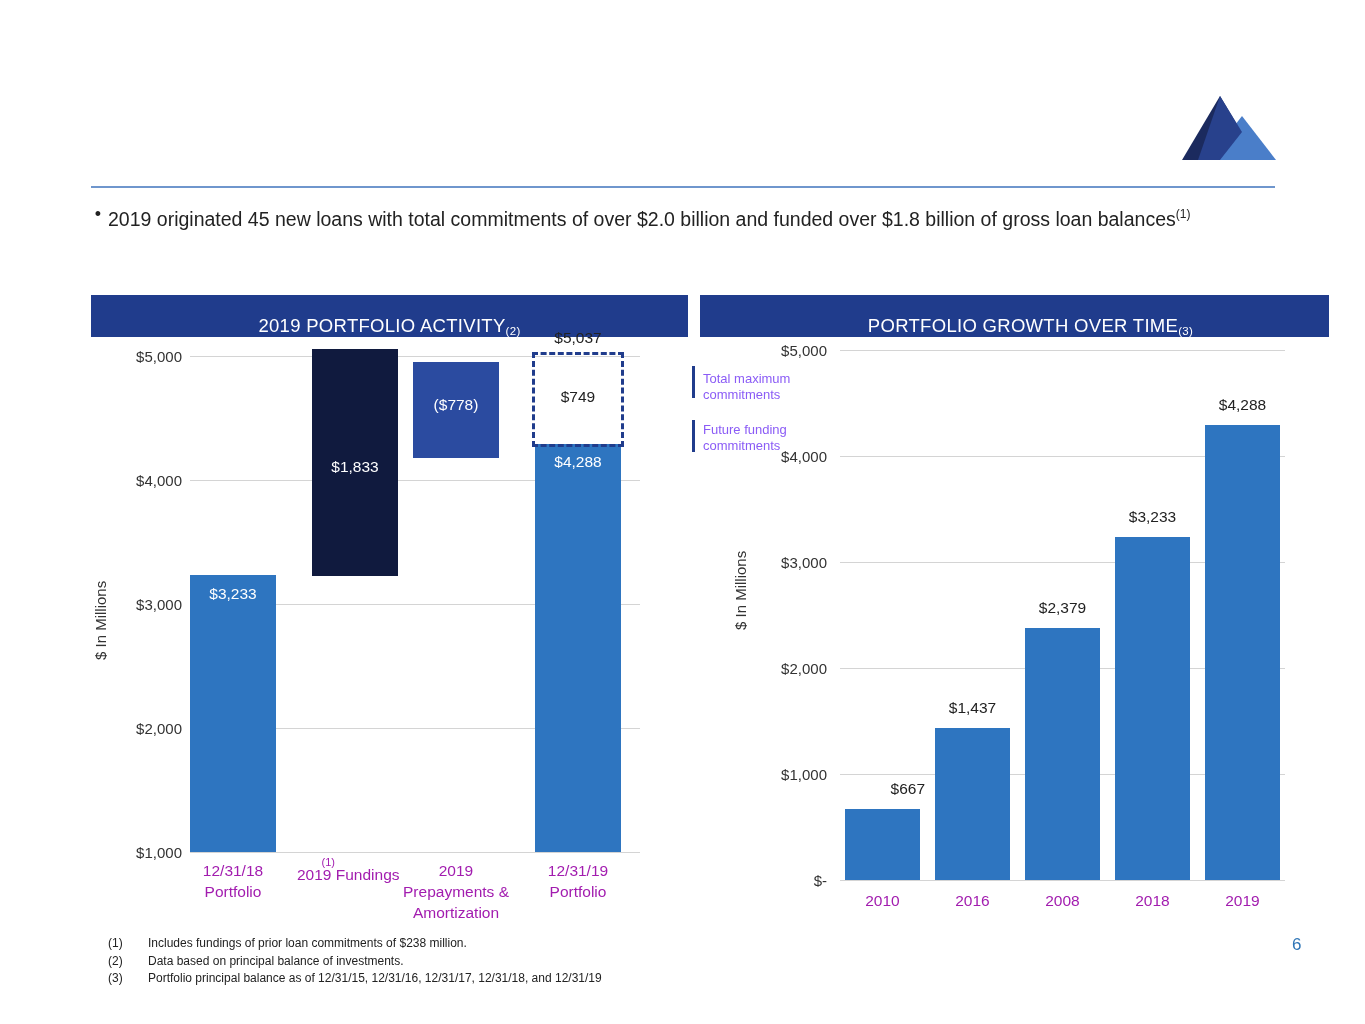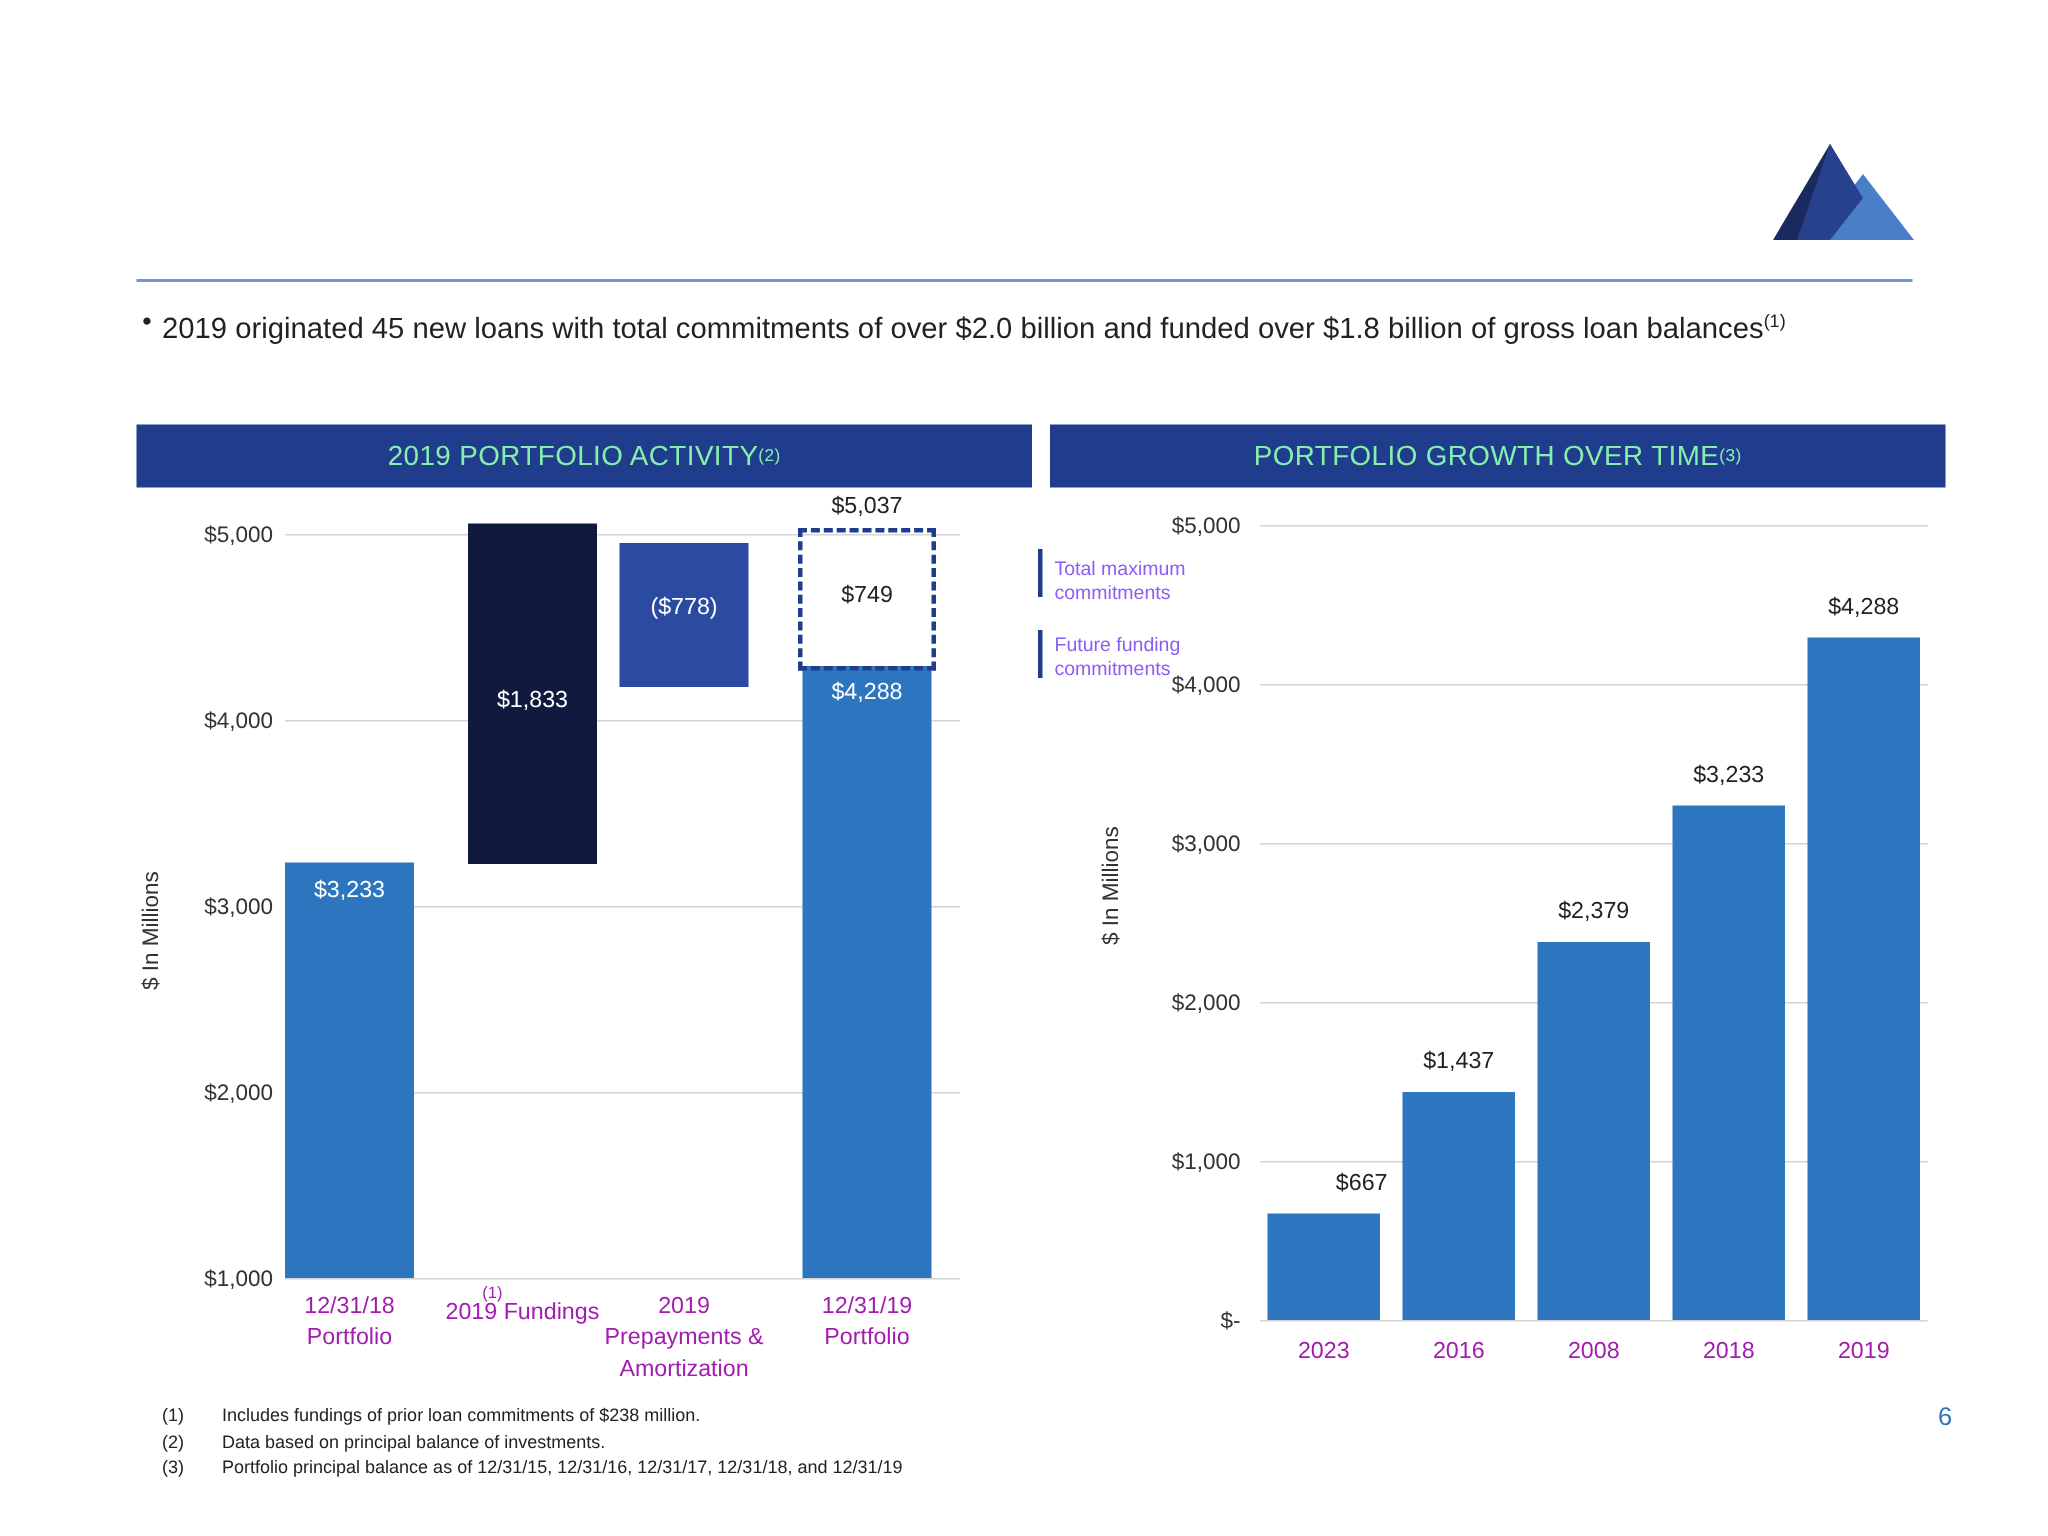--- a/index.html
+++ b/index.html
@@ -70,30 +70,31 @@
   }
   .bullet-text sup {
     font-size: 12px;
   }
 
   
   .panel-header {
     position: absolute;
     background: #1f3a93;
     background: #203c8c;
-    color: #86efac;
+    color: #ffffff;
     font-size: 18.5px;
     display: flex;
-    align-items: center;
+    align-items: flex-end;
     justify-content: center;
     letter-spacing: .3px;
+    margin-top: 12px;
   }
   .panel-header sup { font-size: 11.5px; }
   #panel-left-header { left: 91px; top: 283px; width: 597px; height: 42px; }
-  #panel-right-header { left: 700px; top: 283px; width: 597px; height: 42px; }
+  #panel-right-header { left: 700px; top: 283px; width: 597px; height: 42px; padding-left: 32px; }
 
   
   .chart {
     position: absolute;
   }
   #chart-left  { left: 80px; top: 330px; width: 640px; height: 590px; }
   #chart-right { left: 730px; top: 330px; width: 570px; height: 590px; }
 
   .axis-label-v {
     position: absolute;
@@ -272,21 +273,21 @@
 
     <div class="bar" style="left:295px; top:298px; width:75px; height:252px; background:#2e75c0;"></div>
     <div class="bar-label" style="left:290px; top:269px; width:85px; color:#222;">$2,379</div>
 
     <div class="bar" style="left:385px; top:207px; width:75px; height:343px; background:#2e75c0;"></div>
     <div class="bar-label" style="left:380px; top:178px; width:85px; color:#222;">$3,233</div>
 
     <div class="bar" style="left:475px; top:95px; width:75px; height:455px; background:#2e75c0;"></div>
     <div class="bar-label" style="left:470px; top:66px; width:85px; color:#222;">$4,288</div>
 
-    <div class="cat-label" style="left:110px; top:560px; width:85px;">2023</div>
+    <div class="cat-label" style="left:110px; top:560px; width:85px;">2010</div>
     <div class="cat-label" style="left:200px; top:560px; width:85px;">2016</div>
     <div class="cat-label" style="left:290px; top:560px; width:85px;">2008</div>
     <div class="cat-label" style="left:380px; top:560px; width:85px;">2018</div>
     <div class="cat-label" style="left:470px; top:560px; width:85px;">2019</div>
   </div>
 
   <div class="footnotes">
     <div class="fn-row">
       <div class="fn-num">(1)</div>
       <div>Includes fundings of prior loan commitments of $238 million.</div>

